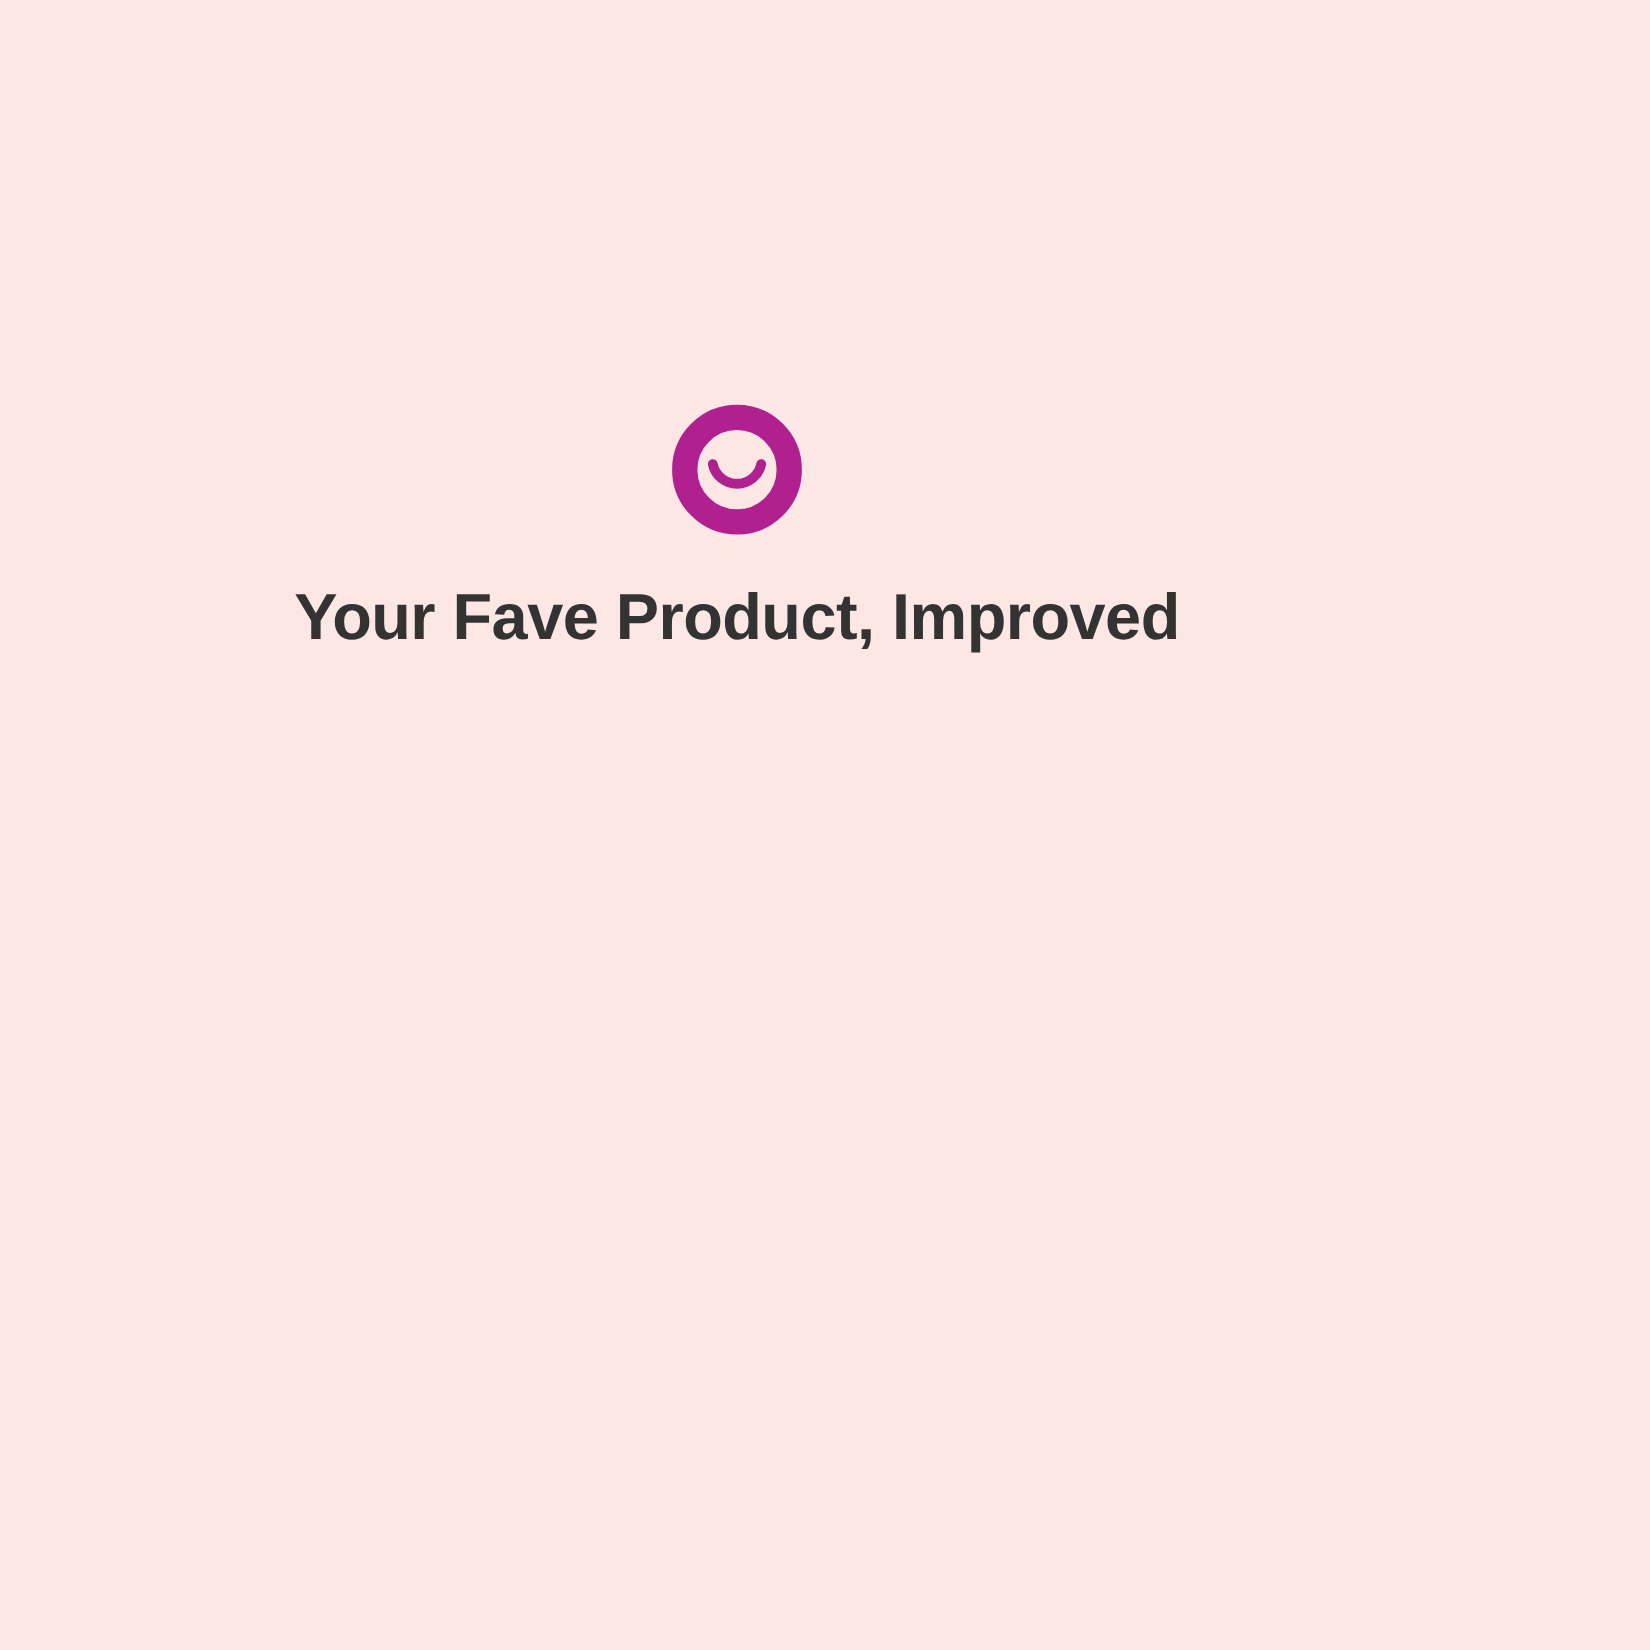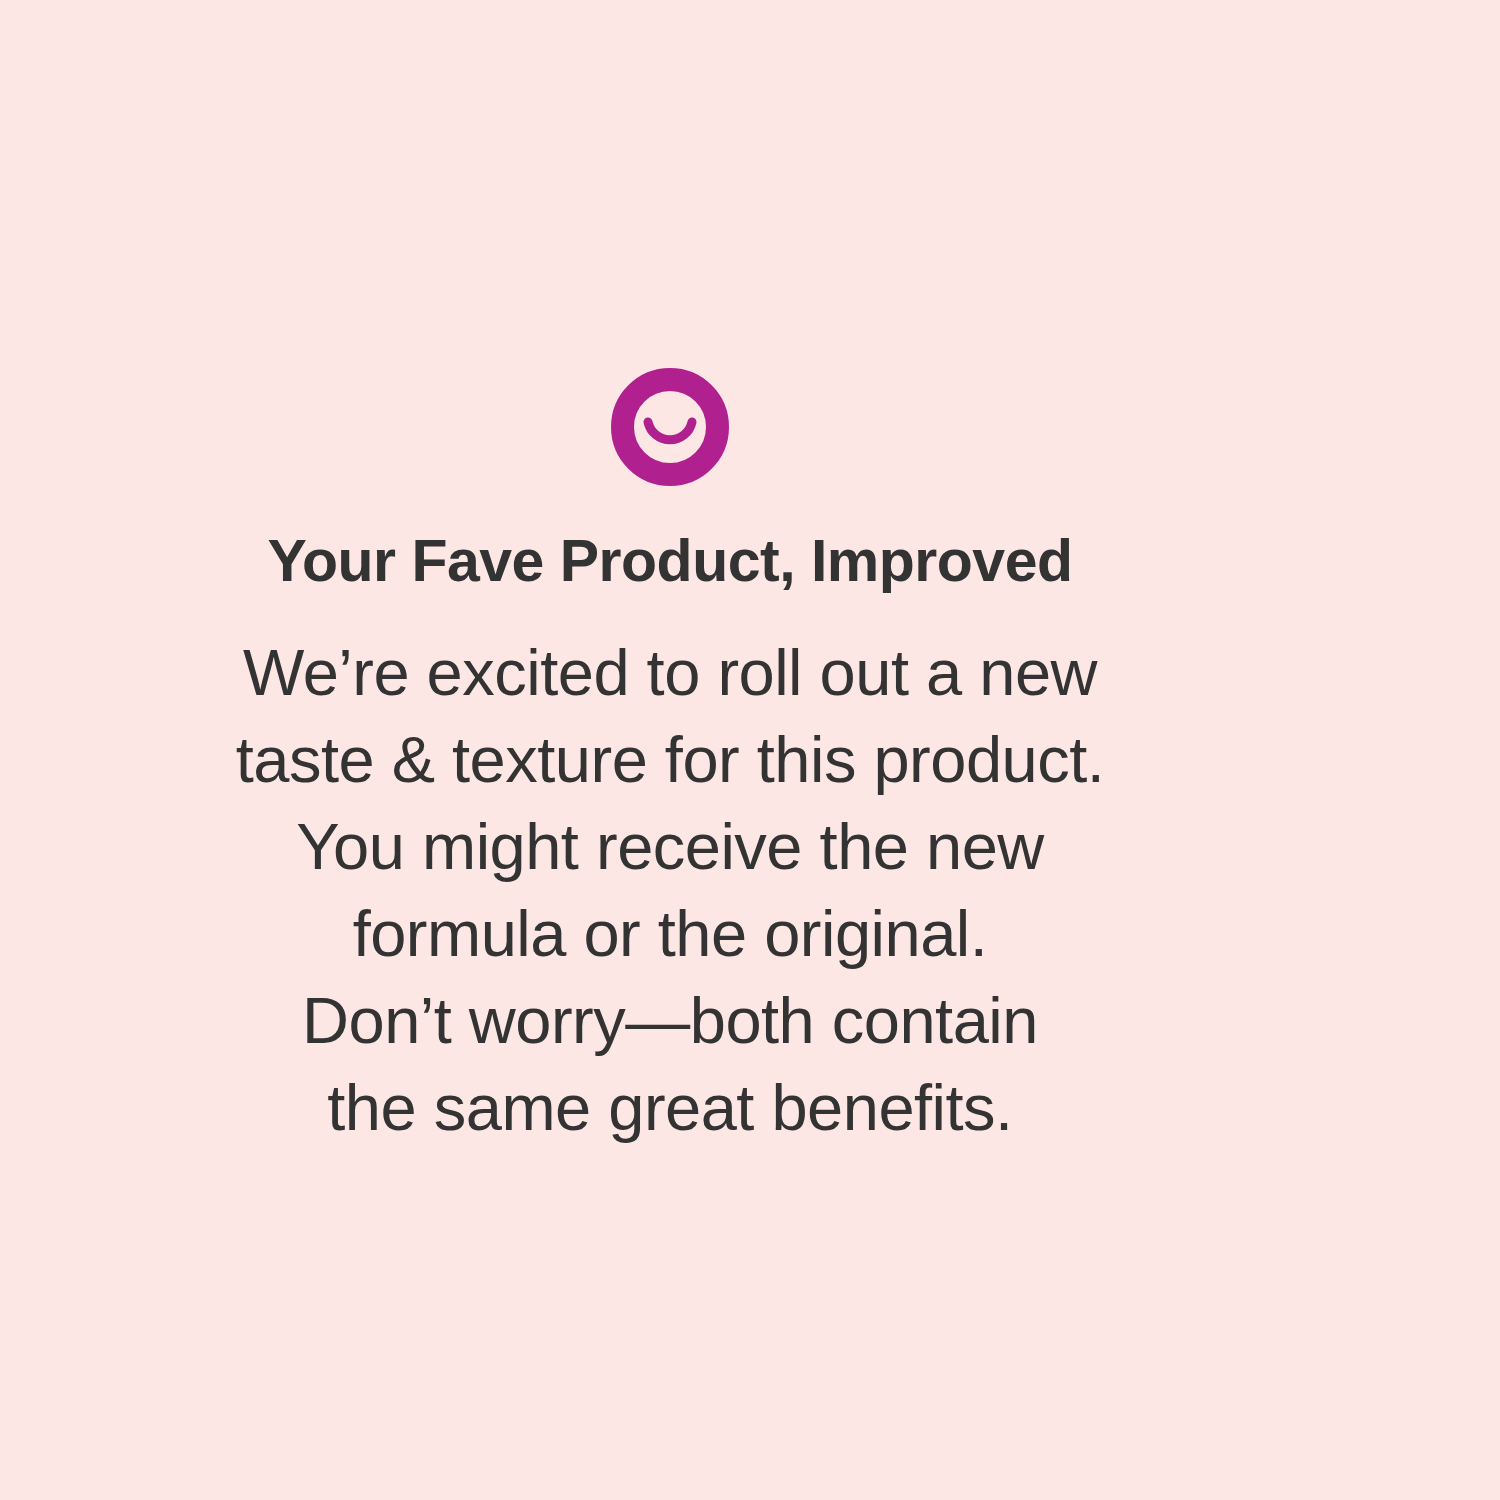--- a/index.html
+++ b/index.html
@@ -67,22 +67,14 @@
 
 <div class="card">
 
   <svg class="brand-logo" viewBox="0 0 120 120" xmlns="http://www.w3.org/2000/svg" aria-label="brand logo">
     <circle cx="60" cy="60" r="47.5" fill="none" stroke="#B0208E" stroke-width="23"></circle>
     <path d="M 38 55 A 22.5 22.5 0 0 0 82 55" fill="none" stroke="#B0208E" stroke-width="9" stroke-linecap="round"></path>
   </svg>
 
   <h1 class="headline">Your Fave Product, Improved</h1>
 
-  <p class="body-copy">
-    <span class="line">We’re excited to roll out a new</span>
-    <span class="line">taste &amp; texture for this product.</span>
-    <span class="line">You might receive the new</span>
-    <span class="line">formula or the original.</span>
-    <span class="line">Don’t worry—both contain</span>
-    <span class="line">the same great benefits.</span>
-  </p>
 
 </div>
 
 </body></html>

